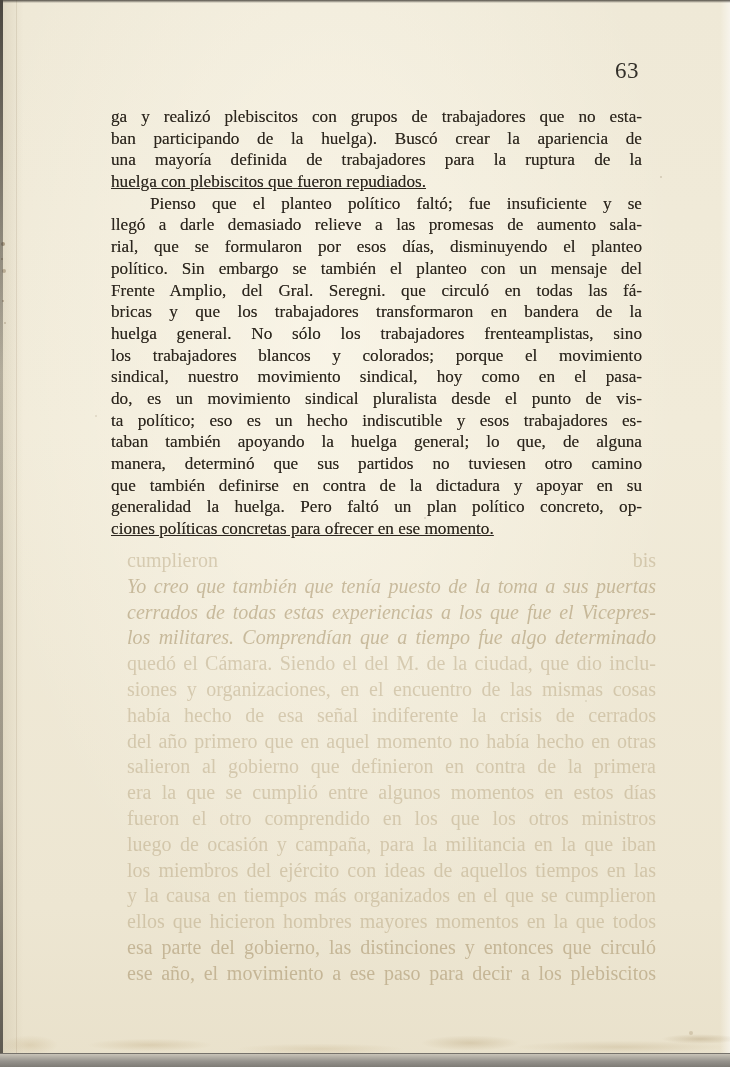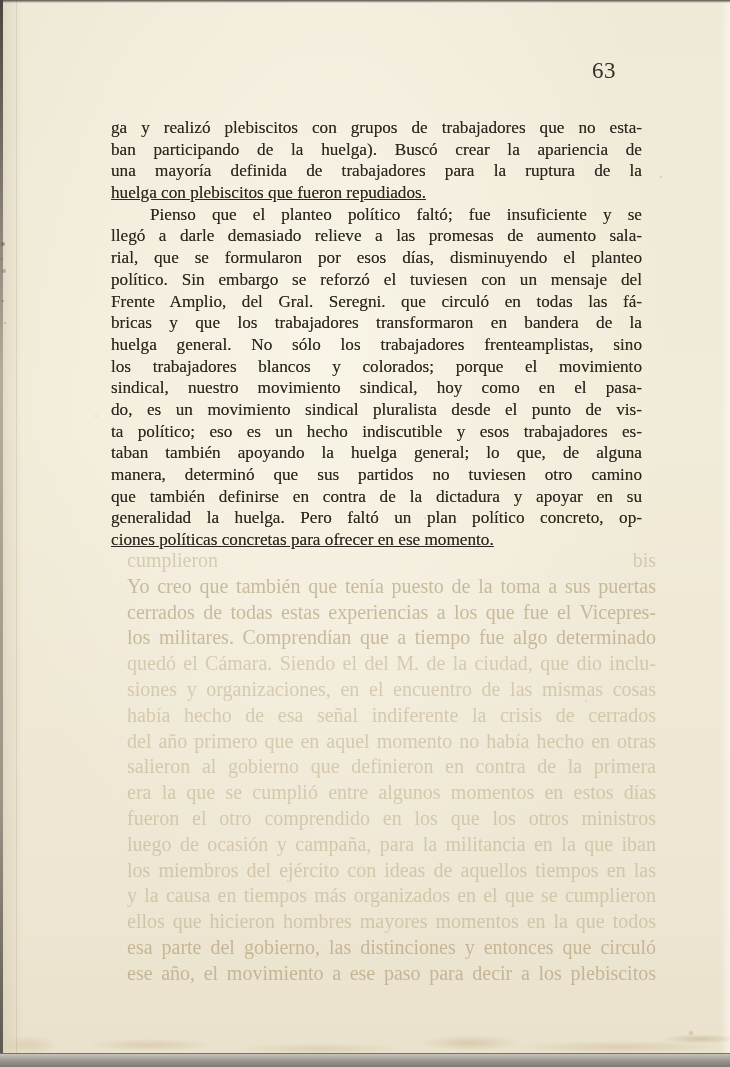--- a/index.html
+++ b/index.html
@@ -6,46 +6,46 @@
   .page{
     position:relative;width:730px;height:1067px;overflow:hidden;
     font-family:"Liberation Serif","DejaVu Serif",serif;
     background-color:#f0ead9;
     background-image:
       radial-gradient(ellipse at 45% 32%, rgba(255,252,242,0.55), rgba(255,252,242,0) 62%),
       linear-gradient(to bottom,#efe9d7 0%,#f1ebd9 40%,#ede6d2 85%,#e9e1cb 100%);
   }
   
   .pagenum{
-    position:absolute;left:592px;top:58px;width:40px;
+    position:absolute;left:615px;top:58px;width:40px;
     font-size:23px;color:#33302a;letter-spacing:0.5px;
   }
   .bodytext{
-    position:absolute;left:111px;top:117px;width:531px;
+    position:absolute;left:111px;top:106px;width:531px;
     font-size:17.2px;line-height:21.7px;color:#2c261e;
     text-shadow:0 0 0.3px rgba(44,38,30,0.55);
   }
   .bodytext .line{
     text-align:justify;text-align-last:justify;
     height:21.7px;overflow:hidden;white-space:nowrap;
   }
   .bodytext .line{white-space:normal;}
   .bodytext .i4,.bodytext .i20{text-align-last:left;text-decoration:underline;}
   .bodytext .i5{text-indent:39px;}
   
   .ghost{
     position:absolute;left:127px;top:548px;width:529px;
     font-size:20px;line-height:25.8px;
     color:rgba(158,136,92,0.34);
     filter:blur(0.5px);
   }
   .ghost .gline{
     text-align:justify;text-align-last:justify;height:25.8px;overflow:hidden;
   }
-  .ghost .i2,.ghost .i3,.ghost .i4{color:rgba(148,124,78,0.46);}
+  .ghost .i2,.ghost .i3,.ghost .i4{color:rgba(148,124,78,0.46);font-style:italic;}
   .ghost .i16,.ghost .i17{color:rgba(148,124,78,0.44);}
   
   .edge-top{position:absolute;top:0;left:0;right:0;height:3px;
     background:linear-gradient(to bottom,rgba(58,54,48,0.85),rgba(58,54,48,0));}
   .edge-left{position:absolute;top:0;left:0;bottom:0;width:3px;
     background:linear-gradient(to bottom,#4a463f,rgba(74,70,63,0.30) 35%,rgba(74,70,63,0.45) 75%,#5a564e);}
   .left-shade{position:absolute;top:0;left:0;bottom:0;width:26px;
     background:linear-gradient(to right,rgba(188,176,148,0.32),rgba(188,176,148,0) 90%);}
   .left-crease{position:absolute;top:0;left:16px;bottom:14px;width:1px;
     background:rgba(150,130,100,0.18);}
@@ -106,21 +106,21 @@
 
   <div class="bodytext">
 
   <div class="line i1">ga y realizó plebiscitos con grupos de trabajadores que no esta-</div>
       <div class="line i2">ban participando de la huelga). Buscó crear la apariencia de</div>
       <div class="line i3">una mayoría definida de trabajadores para la ruptura de la</div>
       <div class="line i4">huelga con plebiscitos que fueron repudiados.</div>
       <div class="line i5">Pienso que el planteo político faltó; fue insuficiente y se</div>
       <div class="line i6">llegó a darle demasiado relieve a las promesas de aumento sala-</div>
       <div class="line i7">rial, que se formularon por esos días, disminuyendo el planteo</div>
-      <div class="line i8">político. Sin embargo se reforzó el tuviesen con un mensaje del</div>
+      <div class="line i8">político. Sin embargo se también el planteo con un mensaje del</div>
       <div class="line i9">Frente Amplio, del Gral. Seregni. que circuló en todas las fá-</div>
       <div class="line i10">bricas y que los trabajadores transformaron en bandera de la</div>
       <div class="line i11">huelga general. No sólo los trabajadores frenteamplistas, sino</div>
       <div class="line i12">los trabajadores blancos y colorados; porque el movimiento</div>
       <div class="line i13">sindical, nuestro movimiento sindical, hoy como en el pasa-</div>
       <div class="line i14">do, es un movimiento sindical pluralista desde el punto de vis-</div>
       <div class="line i15">ta político; eso es un hecho indiscutible y esos trabajadores es-</div>
       <div class="line i16">taban también apoyando la huelga general; lo que, de alguna</div>
       <div class="line i17">manera, determinó que sus partidos no tuviesen otro camino</div>
       <div class="line i18">que también definirse en contra de la dictadura y apoyar en su</div>

